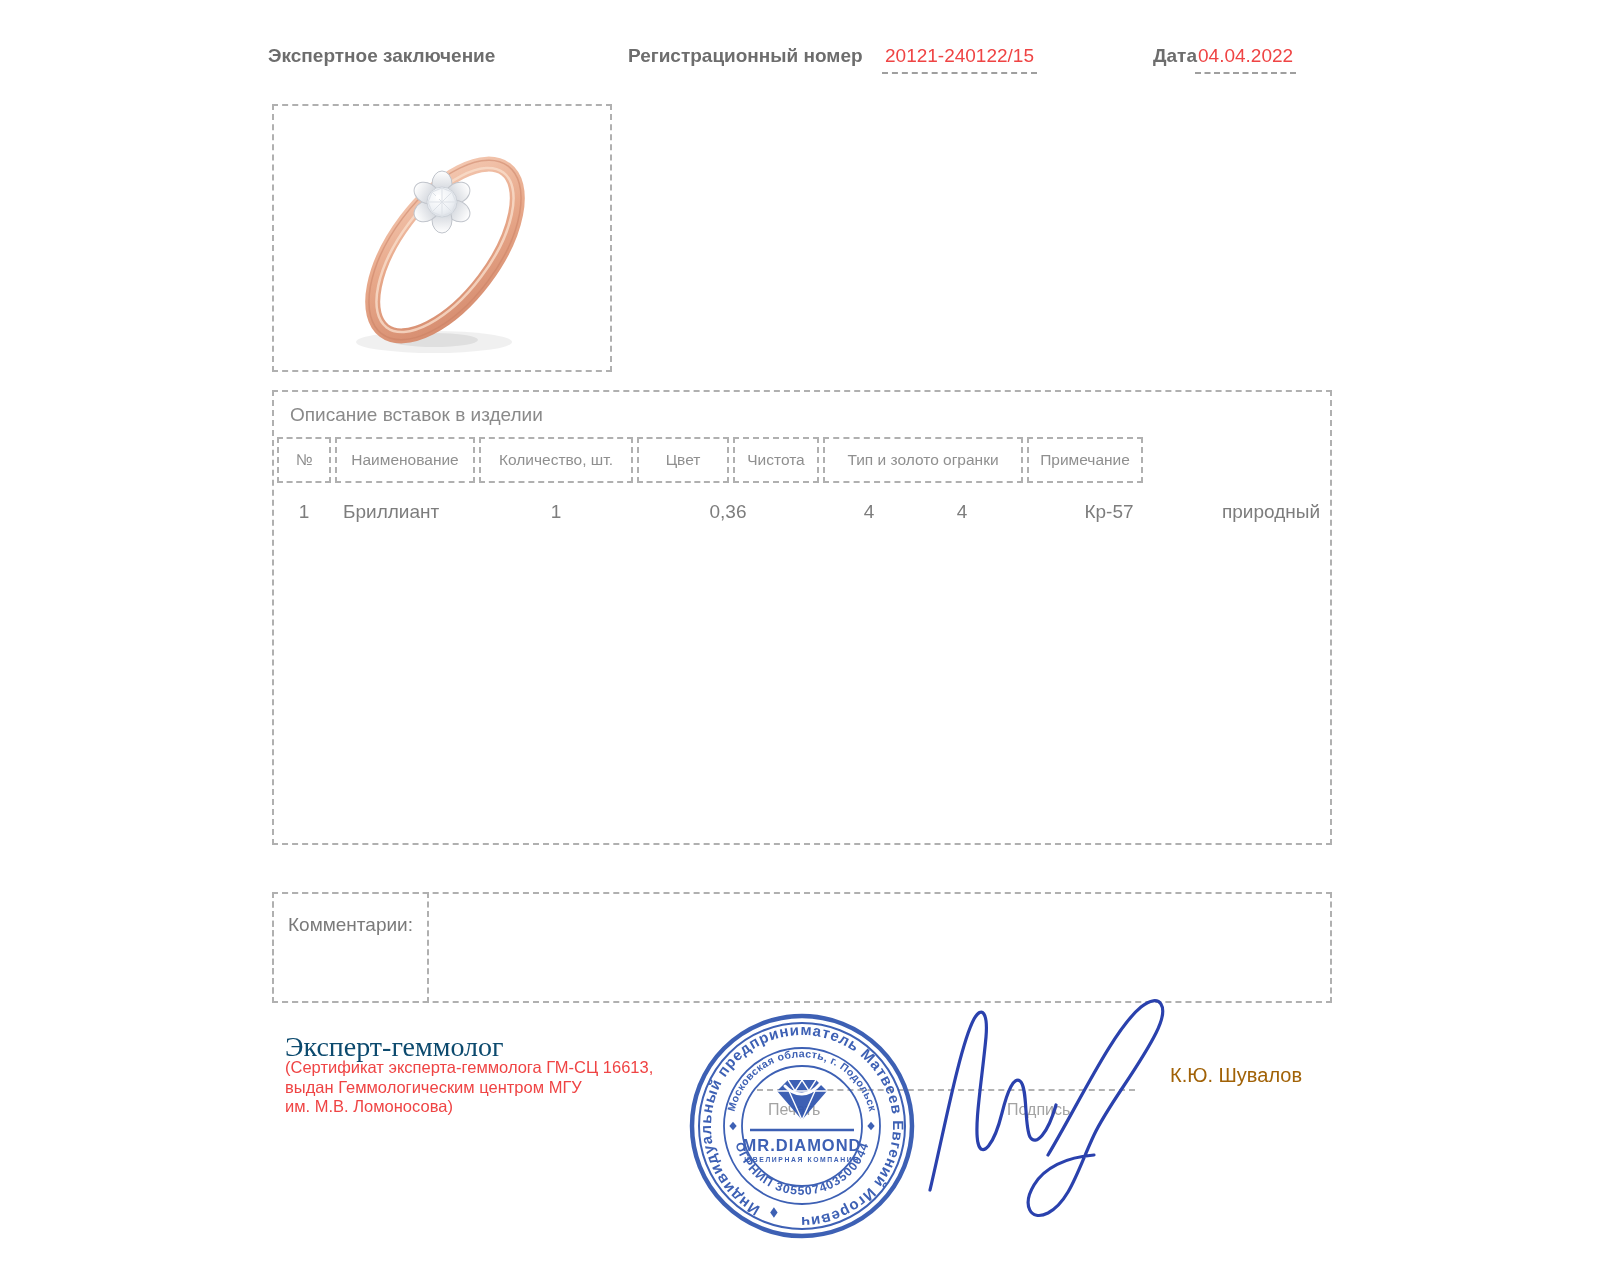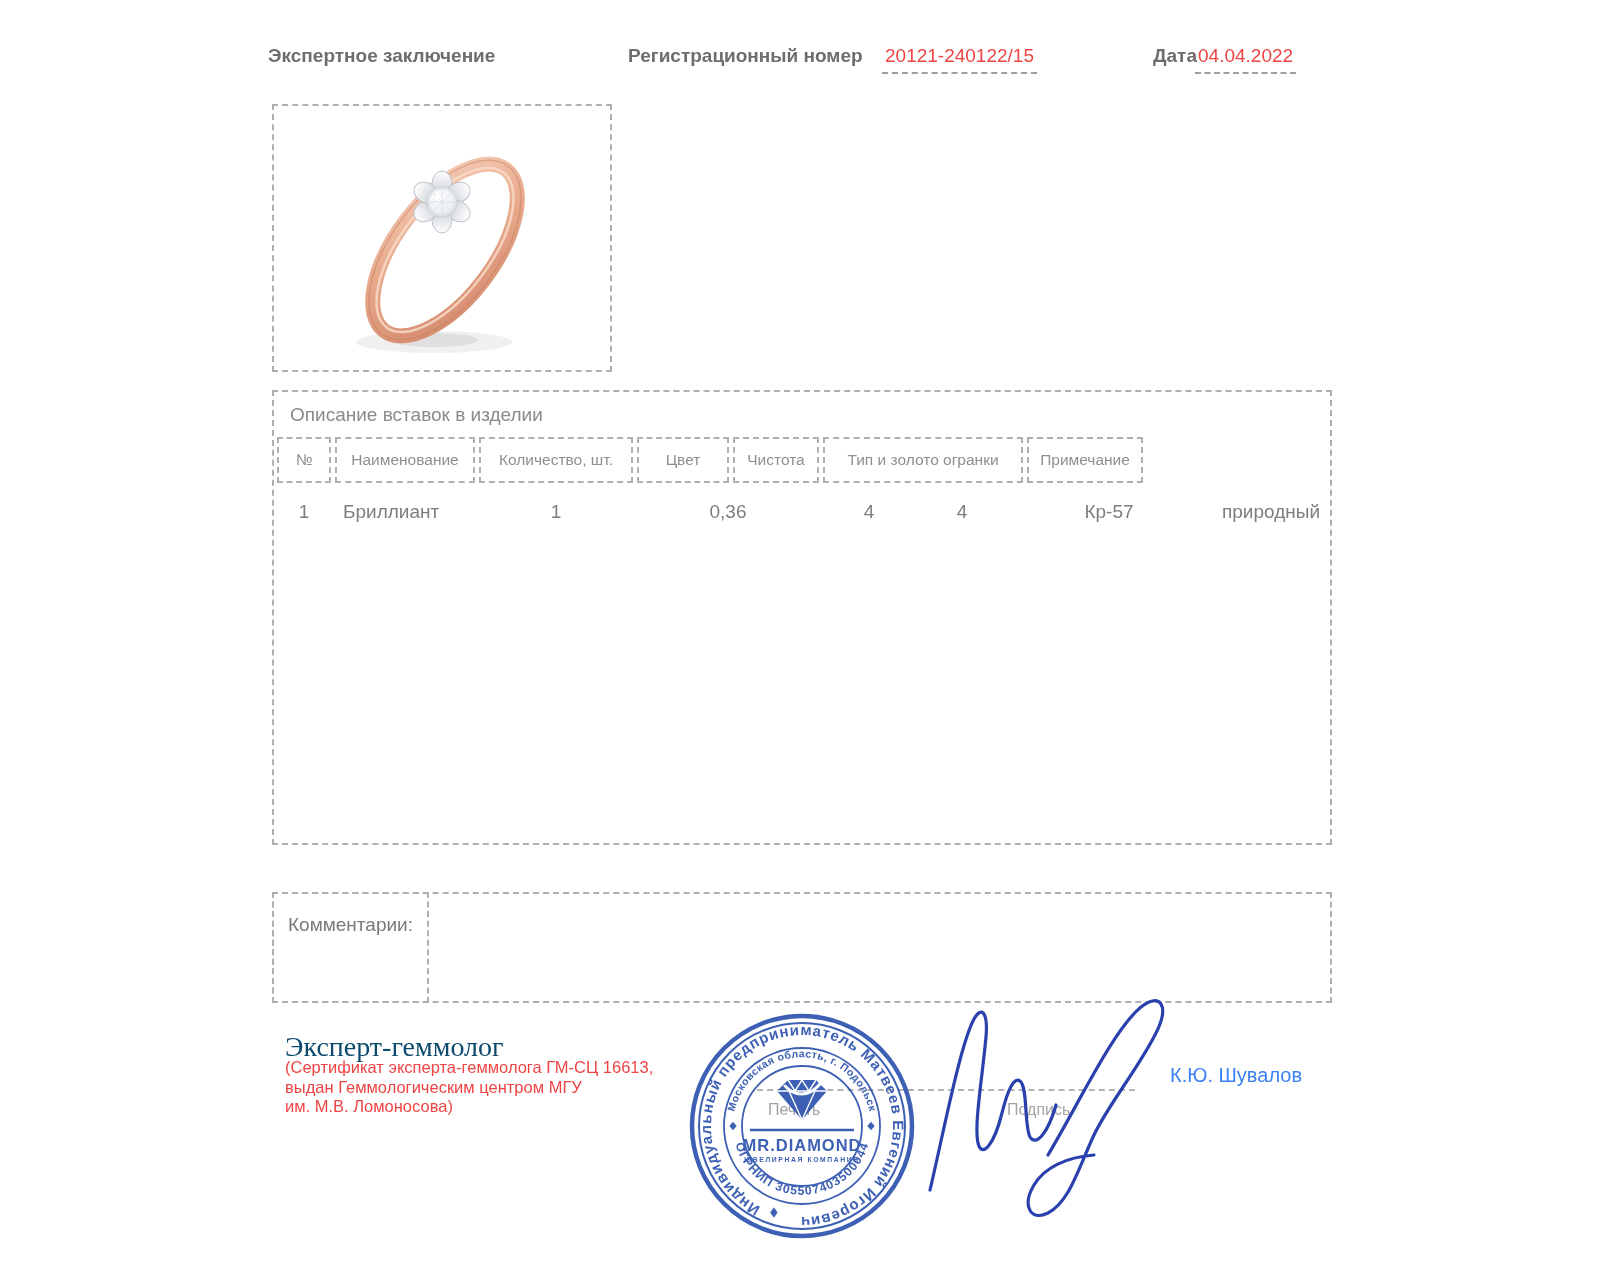--- a/index.html
+++ b/index.html
@@ -129,21 +129,21 @@
   </div>
 
   <div class="abs" style="left:285px;top:1031px;font-size:28px;color:#0c4a6e;font-family:Liberation Serif, serif;">Эксперт-геммолог</div>
   <div class="abs cert-text" style="left:285px;top:1058px;">(Сертификат эксперта-геммолога ГМ-СЦ 16613,
 выдан Геммологическим центром МГУ
 им. М.В. Ломоносова)</div>
 
   <div class="abs sig-line" style="left:757px;top:1089px;width:378px;"></div>
   <div class="abs caption" style="left:768px;top:1101px;">Печать</div>
   <div class="abs caption" style="left:1007px;top:1101px;text-align:right;">Подпись</div>
-  <div class="abs" style="left:1170px;top:1064px;font-size:20px;color:#3b82f6;">К.Ю. Шувалов</div>
+  <div class="abs" style="left:1170px;top:1064px;font-size:20px;color:#a16207;">К.Ю. Шувалов</div>
 
   <svg class="abs stamp" style="left:680px;top:1004px;opacity:0.92;" width="244" height="244" viewBox="-122 -122 244 244">
     <defs>
       <path id="outerArc" d="M -41.3 81.1 A 91 91 0 0 1 41.3 -81.1 A 91 91 0 0 1 -41.3 81.1" fill="none"></path>
       <path id="innerTopArc" d="M -68.3 -9.6 A 69 69 0 0 1 68.3 -9.6" fill="none"></path>
       <path id="innerBottomArc" d="M -68.3 9.6 A 69 69 0 0 0 68.3 9.6" fill="none"></path>
     </defs>
     <circle r="110" fill="none" stroke="#2d53ae" stroke-width="4.5"></circle>
     <circle r="103" fill="none" stroke="#2d53ae" stroke-width="2"></circle>
     <circle r="78" fill="none" stroke="#2d53ae" stroke-width="1.8"></circle>

